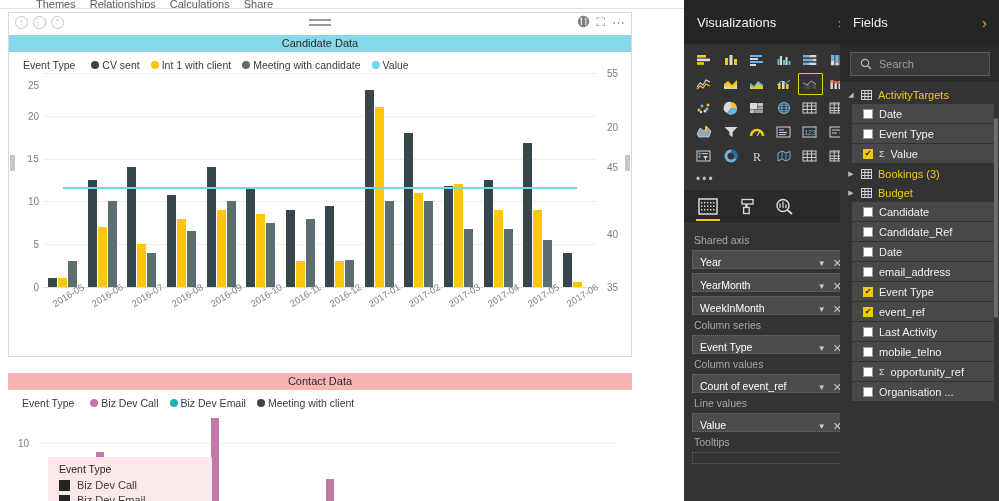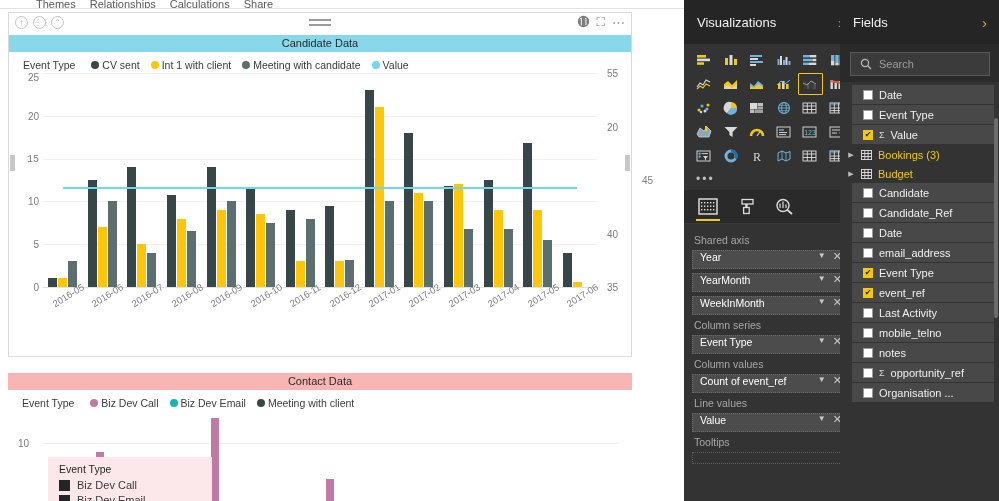--- a/index.html
+++ b/index.html
@@ -155,21 +155,21 @@
   }
   .fw-tab { position:relative; height:28px; display:flex; align-items:center; }
   .fw-tab.active::after {
     content:""; position:absolute; left:-2px; right:-2px; bottom:0; height:2px; background:#f2c811;
   }
   .wells { padding:6px 7px 0 8px; background:#333333; height:calc(501px - 44px - 133px - 34px); overflow:hidden;}
   .well-label { font-size:10.5px; color:#a8a8a8; margin:4px 0 4px 2px; }
   .well-box {
     height:19px; margin-bottom:4px; background:#4c4c4c;
     border:1px dotted #6a6a6a;
-    display:flex; align-items:flex-start; padding:0 5px 8px 7px;
+    display:flex; align-items:flex-end; padding:0 5px 0 7px;
   }
   .well-box .wtxt { flex:1; font-size:10.5px; color:#ffffff; white-space:nowrap; overflow:hidden;}
   .well-box .wcar { font-size:8px; color:#c9c9c9; margin-right:7px; }
   .well-box .wx { font-size:11px; color:#c9c9c9; line-height:10px;}
   .well-empty { height:12px; border:1px dotted #5c5c5c; margin-bottom:3px;}
 
   
   .search-wrap { padding:8px 9px 6px 10px; background:#2a2a2a;}
   .search-box {
     height:24px; background:#3b3b3b; border:1px solid #5a5a5a;
@@ -253,26 +253,26 @@
       </span>
     </div>
 
     <div class="plot-wrap">
       <div class="axis-y left" id="axis-left">
           <span style="top: 214px;">0</span>
           <span style="top: 171.2px;">5</span>
           <span style="top: 128.4px;">10</span>
           <span style="top: 85.6px; font-family: Liberation Mono, monospace;">15</span>
           <span style="top: 42.8px;">20</span>
-          <span style="top: 4px;">25</span>
+          <span style="top: 12px;">25</span>
         </div>
       <div class="axis-y right" id="axis-right">
           <span style="top: 214px;">35</span>
           <span style="top: 160.5px;">40</span>
-          <span style="top: 107px; margin-left: 35px;">45</span>
+          <span style="top: 94px;">45</span>
           <span style="top: 53.5px;">20</span>
           <span style="top: 0px;">55</span>
         </div>
       <div id="gridlines">
           <div class="tickline" style="top: 214px;"></div>
           <div class="tickline" style="top: 171.2px;"></div>
           <div class="tickline" style="top: 128.4px;"></div>
           <div class="tickline" style="top: 85.6px;"></div>
           <div class="tickline" style="top: 42.8px;"></div>
           <div class="tickline" style="top: 0px;"></div>
@@ -784,20 +784,31 @@
   <div class="search-wrap">
     <div class="search-box">
       <svg width="12" height="12" viewBox="0 0 12 12">
         <circle cx="5" cy="5" r="3.6" fill="none" stroke="#b8b8b8" stroke-width="1.2"></circle>
         <line x1="7.7" y1="7.7" x2="11" y2="11" stroke="#b8b8b8" stroke-width="1.3"></line>
       </svg>
       <span class="sph">Search</span>
     </div>
   </div>
   <div class="field-list" id="field-list">
+      <div class="tbl-row">
+        <span class="caret">◢</span>
+                 <svg width="11" height="10" viewBox="0 0 11 10" class="grid-ico">
+    <rect x="0.5" y="0.5" width="10" height="9" fill="none" stroke="#d4d4d4"></rect>
+    <line x1="0.5" y1="3.5" x2="10.5" y2="3.5" stroke="#d4d4d4"></line>
+    <line x1="0.5" y1="6.5" x2="10.5" y2="6.5" stroke="#d4d4d4"></line>
+    <line x1="3.8" y1="0.5" x2="3.8" y2="9.5" stroke="#d4d4d4"></line>
+    <line x1="7.1" y1="0.5" x2="7.1" y2="9.5" stroke="#d4d4d4"></line>
+        </svg>
+                 <span class="tname">ActivityTargets</span>
+      </div>
       <div class="fld-row">
         <span class="chk "></span>
 
                     <span class="fname">Date</span>
       </div>
       <div class="fld-row">
         <span class="chk "></span>
 
                     <span class="fname">Event Type</span>
       </div>
@@ -869,25 +880,20 @@
 
                     <span class="fname">Last Activity</span>
       </div>
       <div class="fld-row">
         <span class="chk "></span>
 
                     <span class="fname">mobile_telno</span>
       </div>
       <div class="fld-row">
         <span class="chk "></span>
-
-                    <span class="fname">notes</span>
-      </div>
-      <div class="fld-row">
-        <span class="chk "></span>
                     <span class="sigma">Σ</span>
                     <span class="fname">opportunity_ref</span>
       </div>
       <div class="fld-row">
         <span class="chk "></span>
 
                     <span class="fname">Organisation ...</span>
       </div>
     </div>
   <div class="pane-scroll" style="top:118px; height:200px;"></div>

